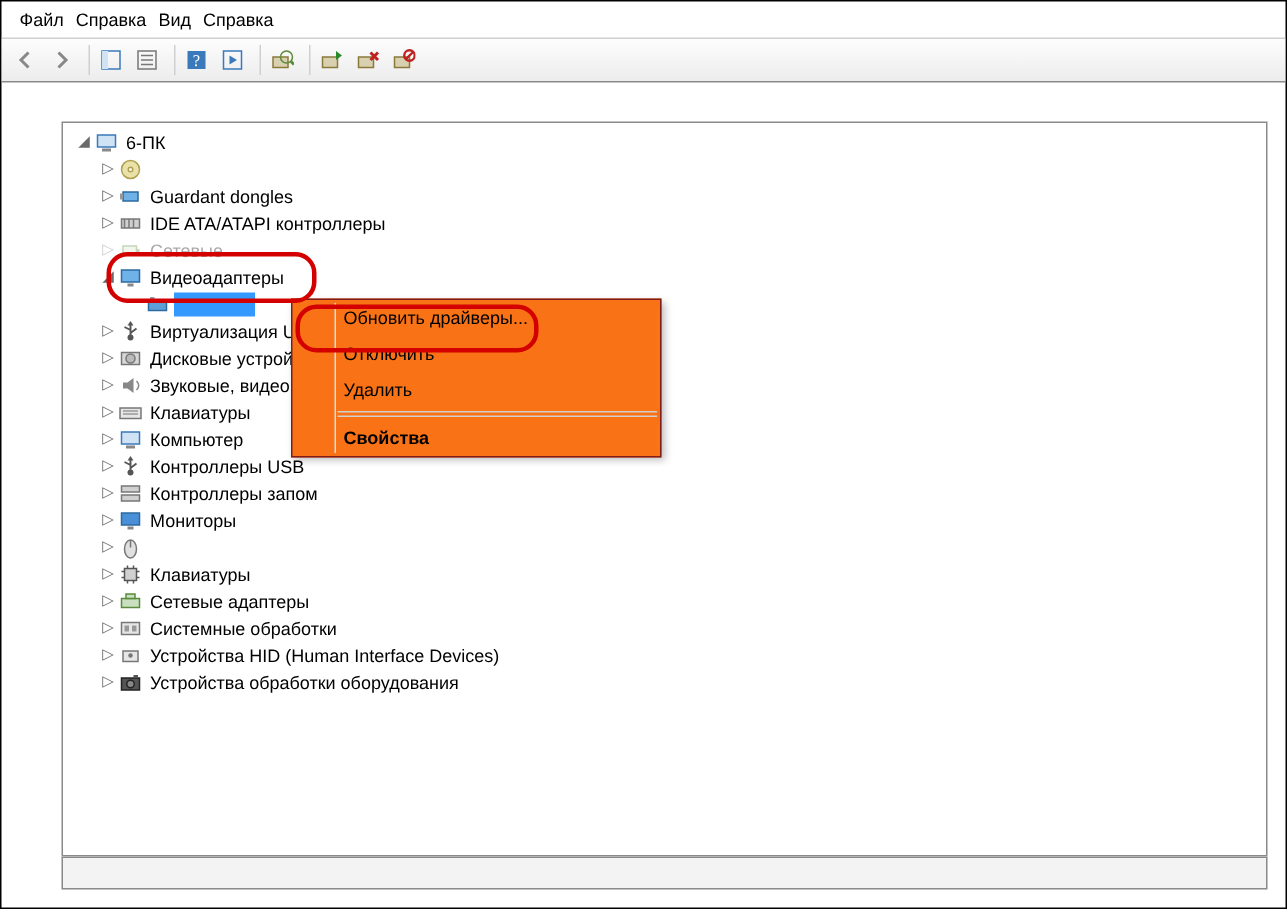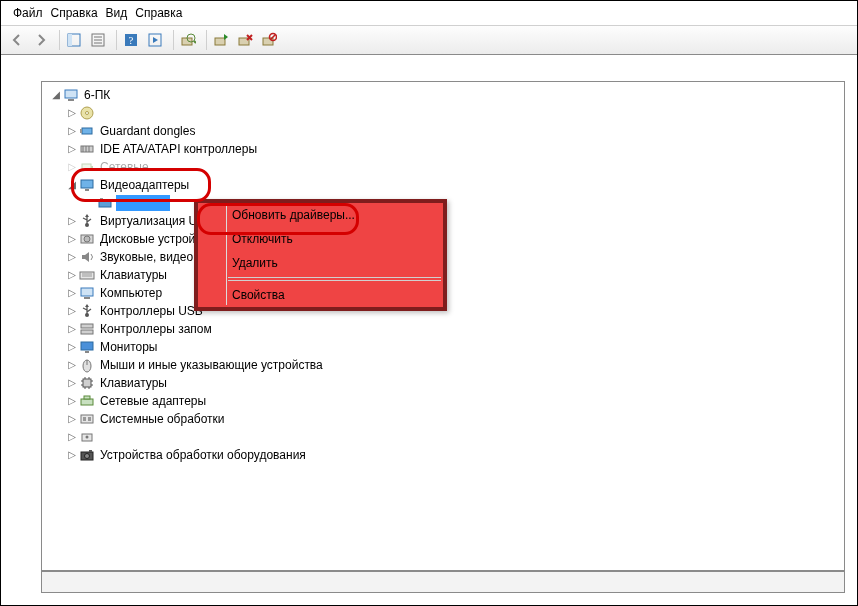--- a/index.html
+++ b/index.html
@@ -13,24 +13,24 @@
   .content{position:absolute;left:40px;right:12px;top:80px;bottom:34px;border:1px solid #8a8a8a;background:#fff;overflow:hidden}
   .tree{padding:4px 2px}
   .row{display:flex;align-items:center;height:18px;white-space:nowrap}
   .ind{display:inline-block;flex:0 0 auto}
   .tw{width:12px;text-align:center;color:#6b6b6b;font-size:10px;line-height:10px;cursor:default;flex:0 0 auto}
   .ico{width:16px;height:16px;margin:0 3px 0 1px;display:inline-flex;align-items:center;justify-content:center;flex:0 0 auto}
   .ico svg{width:16px;height:16px}
   .lbl{padding:1px 2px}
   .sel{background:#3399ff;color:#fff}
   .statusbar{position:absolute;left:40px;right:12px;bottom:12px;height:20px;border:1px solid #8a8a8a;background:#f3f3f3}
-  .ctxmenu{position:absolute;left:193px;top:198px;width:245px;background:#ef4444;border:4px solid #7f1d1d;box-shadow:2px 2px 5px rgba(0,0,0,.25)}
+  .ctxmenu{position:absolute;left:193px;top:198px;width:245px;background:#f97316;border:1px solid #7f1d1d;box-shadow:2px 2px 5px rgba(0,0,0,.25)}
   .ctxmenu .mi{height:24px;display:flex;align-items:center;padding-left:34px;padding-right:10px;cursor:default}
   .ctxmenu .msep{height:1px;background:#d0d0d0;margin:2px 2px 2px 30px}
-  .ctxmenu .bold{font-weight:normal}
+  .ctxmenu .bold{font-weight:bold}
   .ctxmenu::before{content:"";position:absolute;left:28px;top:2px;bottom:2px;width:1px;background:#dcdcdc}
   .hl{position:absolute;border:3px solid #d40000;border-radius:14px;pointer-events:none}
   .hl1{left:70px;top:167px;width:134px;height:28px}
   .hl2{left:196px;top:202px;width:156px;height:26px}
 </style>
 </head>
 <body>
 
 <div class="win">
 
@@ -285,21 +285,20 @@
           </div>
           <div class="row">
             <span class="ind" style="width:22px"></span>
             <span class="tw">▷</span>
             <span class="ico">
               <svg viewBox="0 0 16 16">
                 <ellipse cx="8" cy="9" rx="4" ry="6" fill="#e0e0e0" stroke="#777"></ellipse>
                 <line x1="8" y1="3" x2="8" y2="8" stroke="#777"></line>
               </svg>
             </span>
-            <span class="lbl">Мыши и иные указывающие устройства</span>
           </div>
           <div class="row">
             <span class="ind" style="width:22px"></span>
             <span class="tw">▷</span>
             <span class="ico">
               <svg viewBox="0 0 16 16">
                 <rect x="4" y="4" width="8" height="8" fill="#d0d0d0" stroke="#555"></rect>
                 <line x1="2" y1="6" x2="4" y2="6" stroke="#555"></line>
                 <line x1="2" y1="10" x2="4" y2="10" stroke="#555"></line>
                 <line x1="12" y1="6" x2="14" y2="6" stroke="#555"></line>
@@ -337,20 +336,21 @@
           </div>
           <div class="row">
             <span class="ind" style="width:22px"></span>
             <span class="tw">▷</span>
             <span class="ico">
               <svg viewBox="0 0 16 16">
                 <rect x="3" y="5" width="10" height="7" fill="#e6e6e6" stroke="#777"></rect>
                 <circle cx="8" cy="8" r="1.5" fill="#777"></circle>
               </svg>
             </span>
+            <span class="lbl">Устройства HID (Human Interface Devices)</span>
           </div>
           <div class="row">
             <span class="ind" style="width:22px"></span>
             <span class="tw">▷</span>
             <span class="ico">
               <svg viewBox="0 0 16 16">
                 <rect x="2" y="5" width="12" height="8" fill="#555" stroke="#222"></rect>
                 <circle cx="8" cy="9" r="2.5" fill="#888" stroke="#222"></circle>
                 <rect x="10" y="3" width="3" height="2" fill="#555"></rect>
               </svg>

